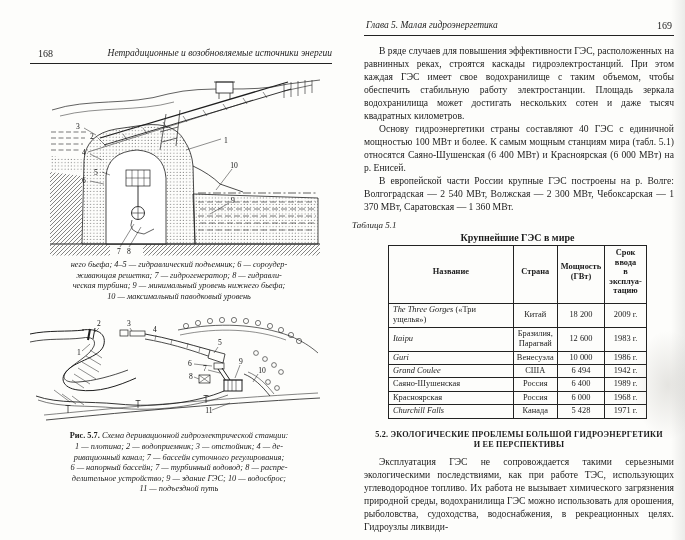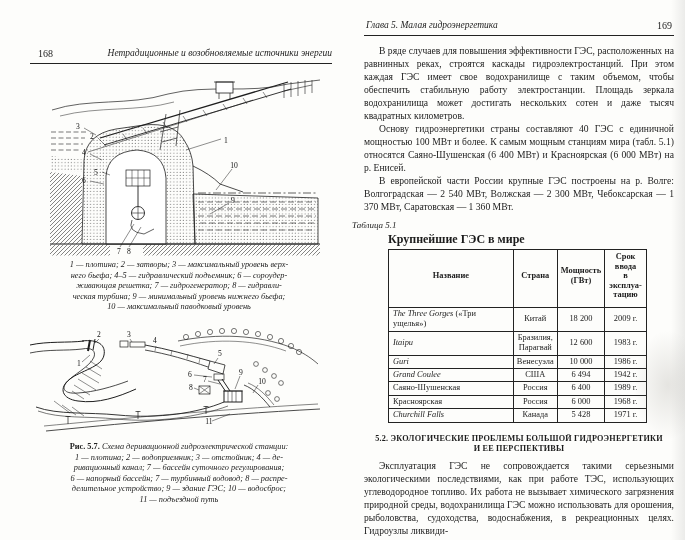--- a/index.html
+++ b/index.html
@@ -35,21 +35,21 @@
 
   .caption{width:302px;margin:3px 0 0 28px;text-align:center;
            font-size:8.3px;line-height:10.6px;font-style:italic;color:#222;}
   .caption .cap-label{font-weight:bold;font-style:normal;}
 
   
   .body-text{margin:8px 23px 0 12px;font-size:9.6px;line-height:13px;text-align:justify;}
   .body-text p{margin:0;text-indent:15px;}
 
   .tbl-label{margin:7px 25px 0 0;text-align:left;font-style:italic;font-size:9px;}
-  .tbl-title{width:259px;margin:2px 0 2px 36px;font-weight:bold;font-size:12px;}
+  .tbl-title{width:259px;margin:2px 0 2px 36px;text-align:center;font-weight:bold;font-size:10px;}
   table.ges{border-collapse:collapse;margin-left:36px;width:259px;font-size:8.4px;}
   table.ges th,table.ges td{border:1px solid #222;padding:1px 3px;vertical-align:middle;}
   table.ges th{font-weight:bold;text-align:center;line-height:9.6px;padding-top:2px;padding-bottom:7px;}
   table.ges td{text-align:center;line-height:10.4px;}
   table.ges td.c-name{text-align:left;padding-left:4px;}
   .nm-lat{font-style:italic;text-align:right;}
   .nm-ru{font-style:normal;}
 
   .section-head{margin:11px 23px 0 12px;text-align:center;font-weight:bold;
                 font-size:8.2px;line-height:10.5px;letter-spacing:0.2px;}
@@ -137,21 +137,20 @@
       <text x="48" y="103" text-anchor="middle">5</text>
       <text x="36" y="111" text-anchor="middle">6</text>
       <text x="178" y="71" text-anchor="middle">1</text>
       <text x="186" y="96" text-anchor="middle">10</text>
       <text x="185" y="131" text-anchor="middle">9</text>
       <text x="71" y="182" text-anchor="middle">7</text>
       <text x="81" y="182" text-anchor="middle">8</text>
     </svg>
 
     <div class="caption">
-      <div>1 — плотина; 2 — затворы; 3 — максимальный уровень верх-</div>
       <div>него бьефа; 4–5 — гидравлический подъемник; 6 — сороудер-</div>
       <div>живающая решетка; 7 — гидрогенератор; 8 — гидравли-</div>
       <div>ческая турбина; 9 — минимальный уровень нижнего бьефа;</div>
       <div>10 — максимальный паводковый уровень</div>
     </div>
 
     <svg class="fig fig57" width="300" height="112" viewBox="0 0 300 112">
       <g stroke="#1e1e1e" fill="none" stroke-width="0.8">
 
         <path d="M2,18 C20,14 40,16 56,14" stroke-width="1"></path>

